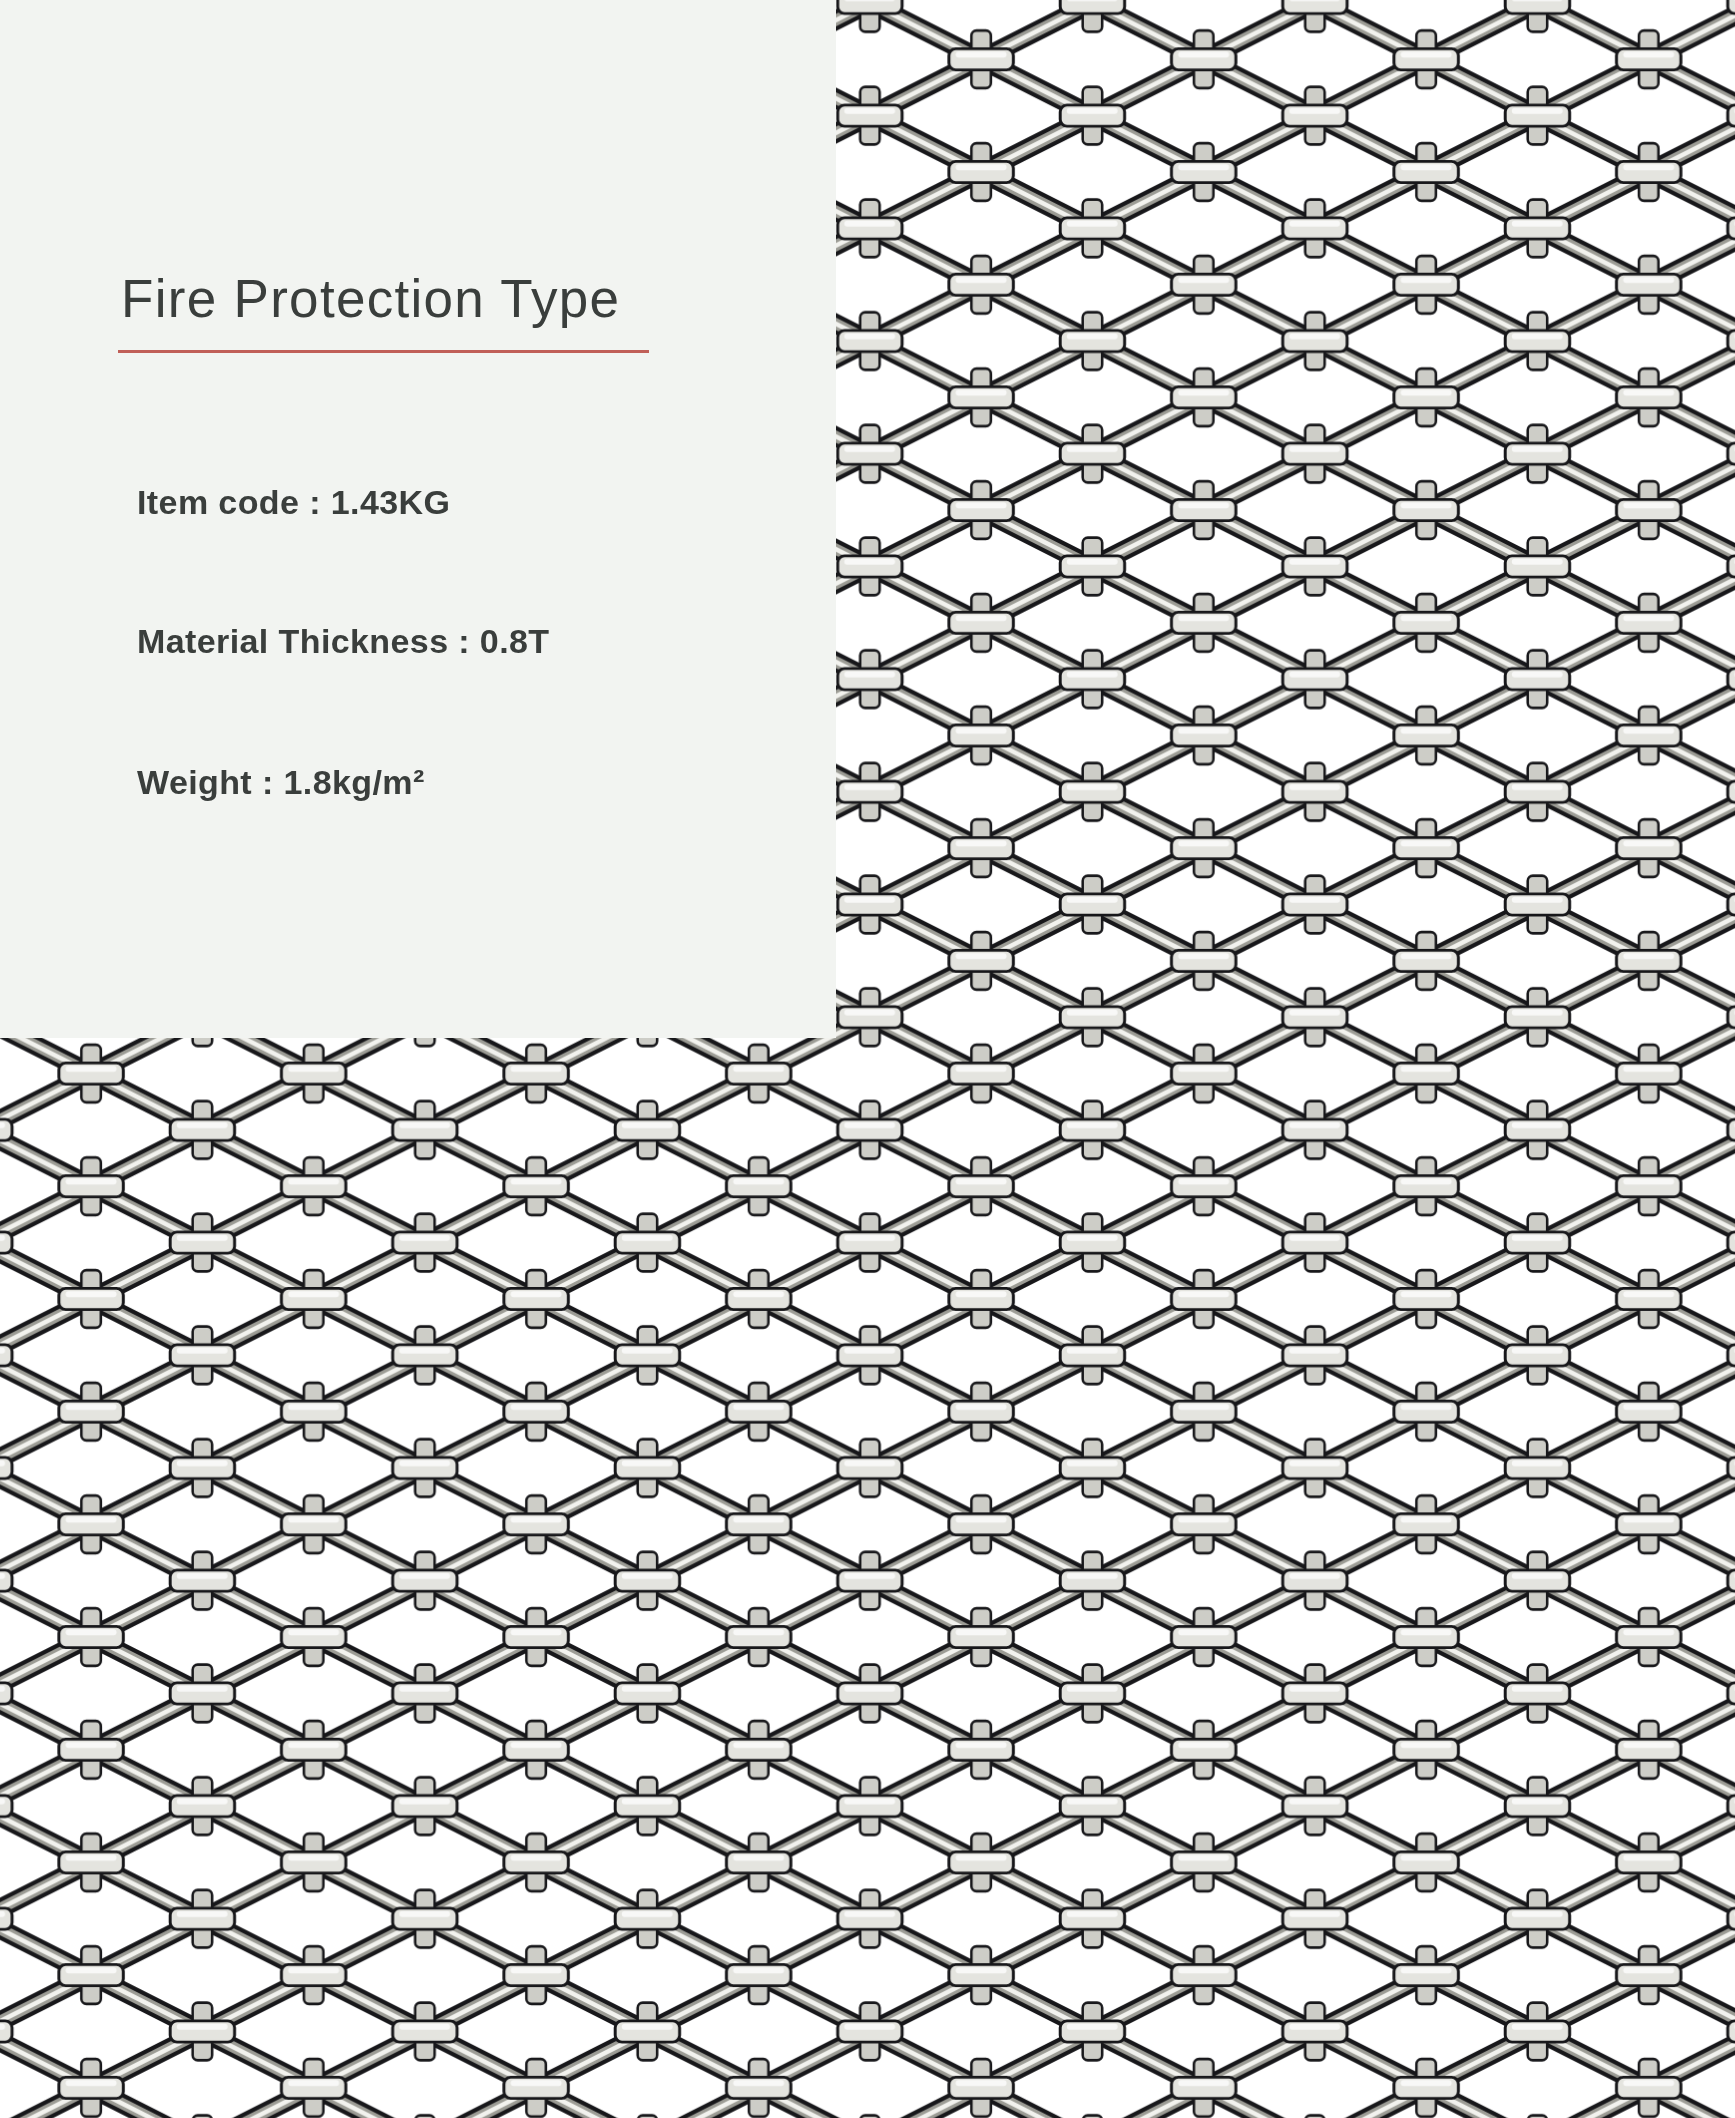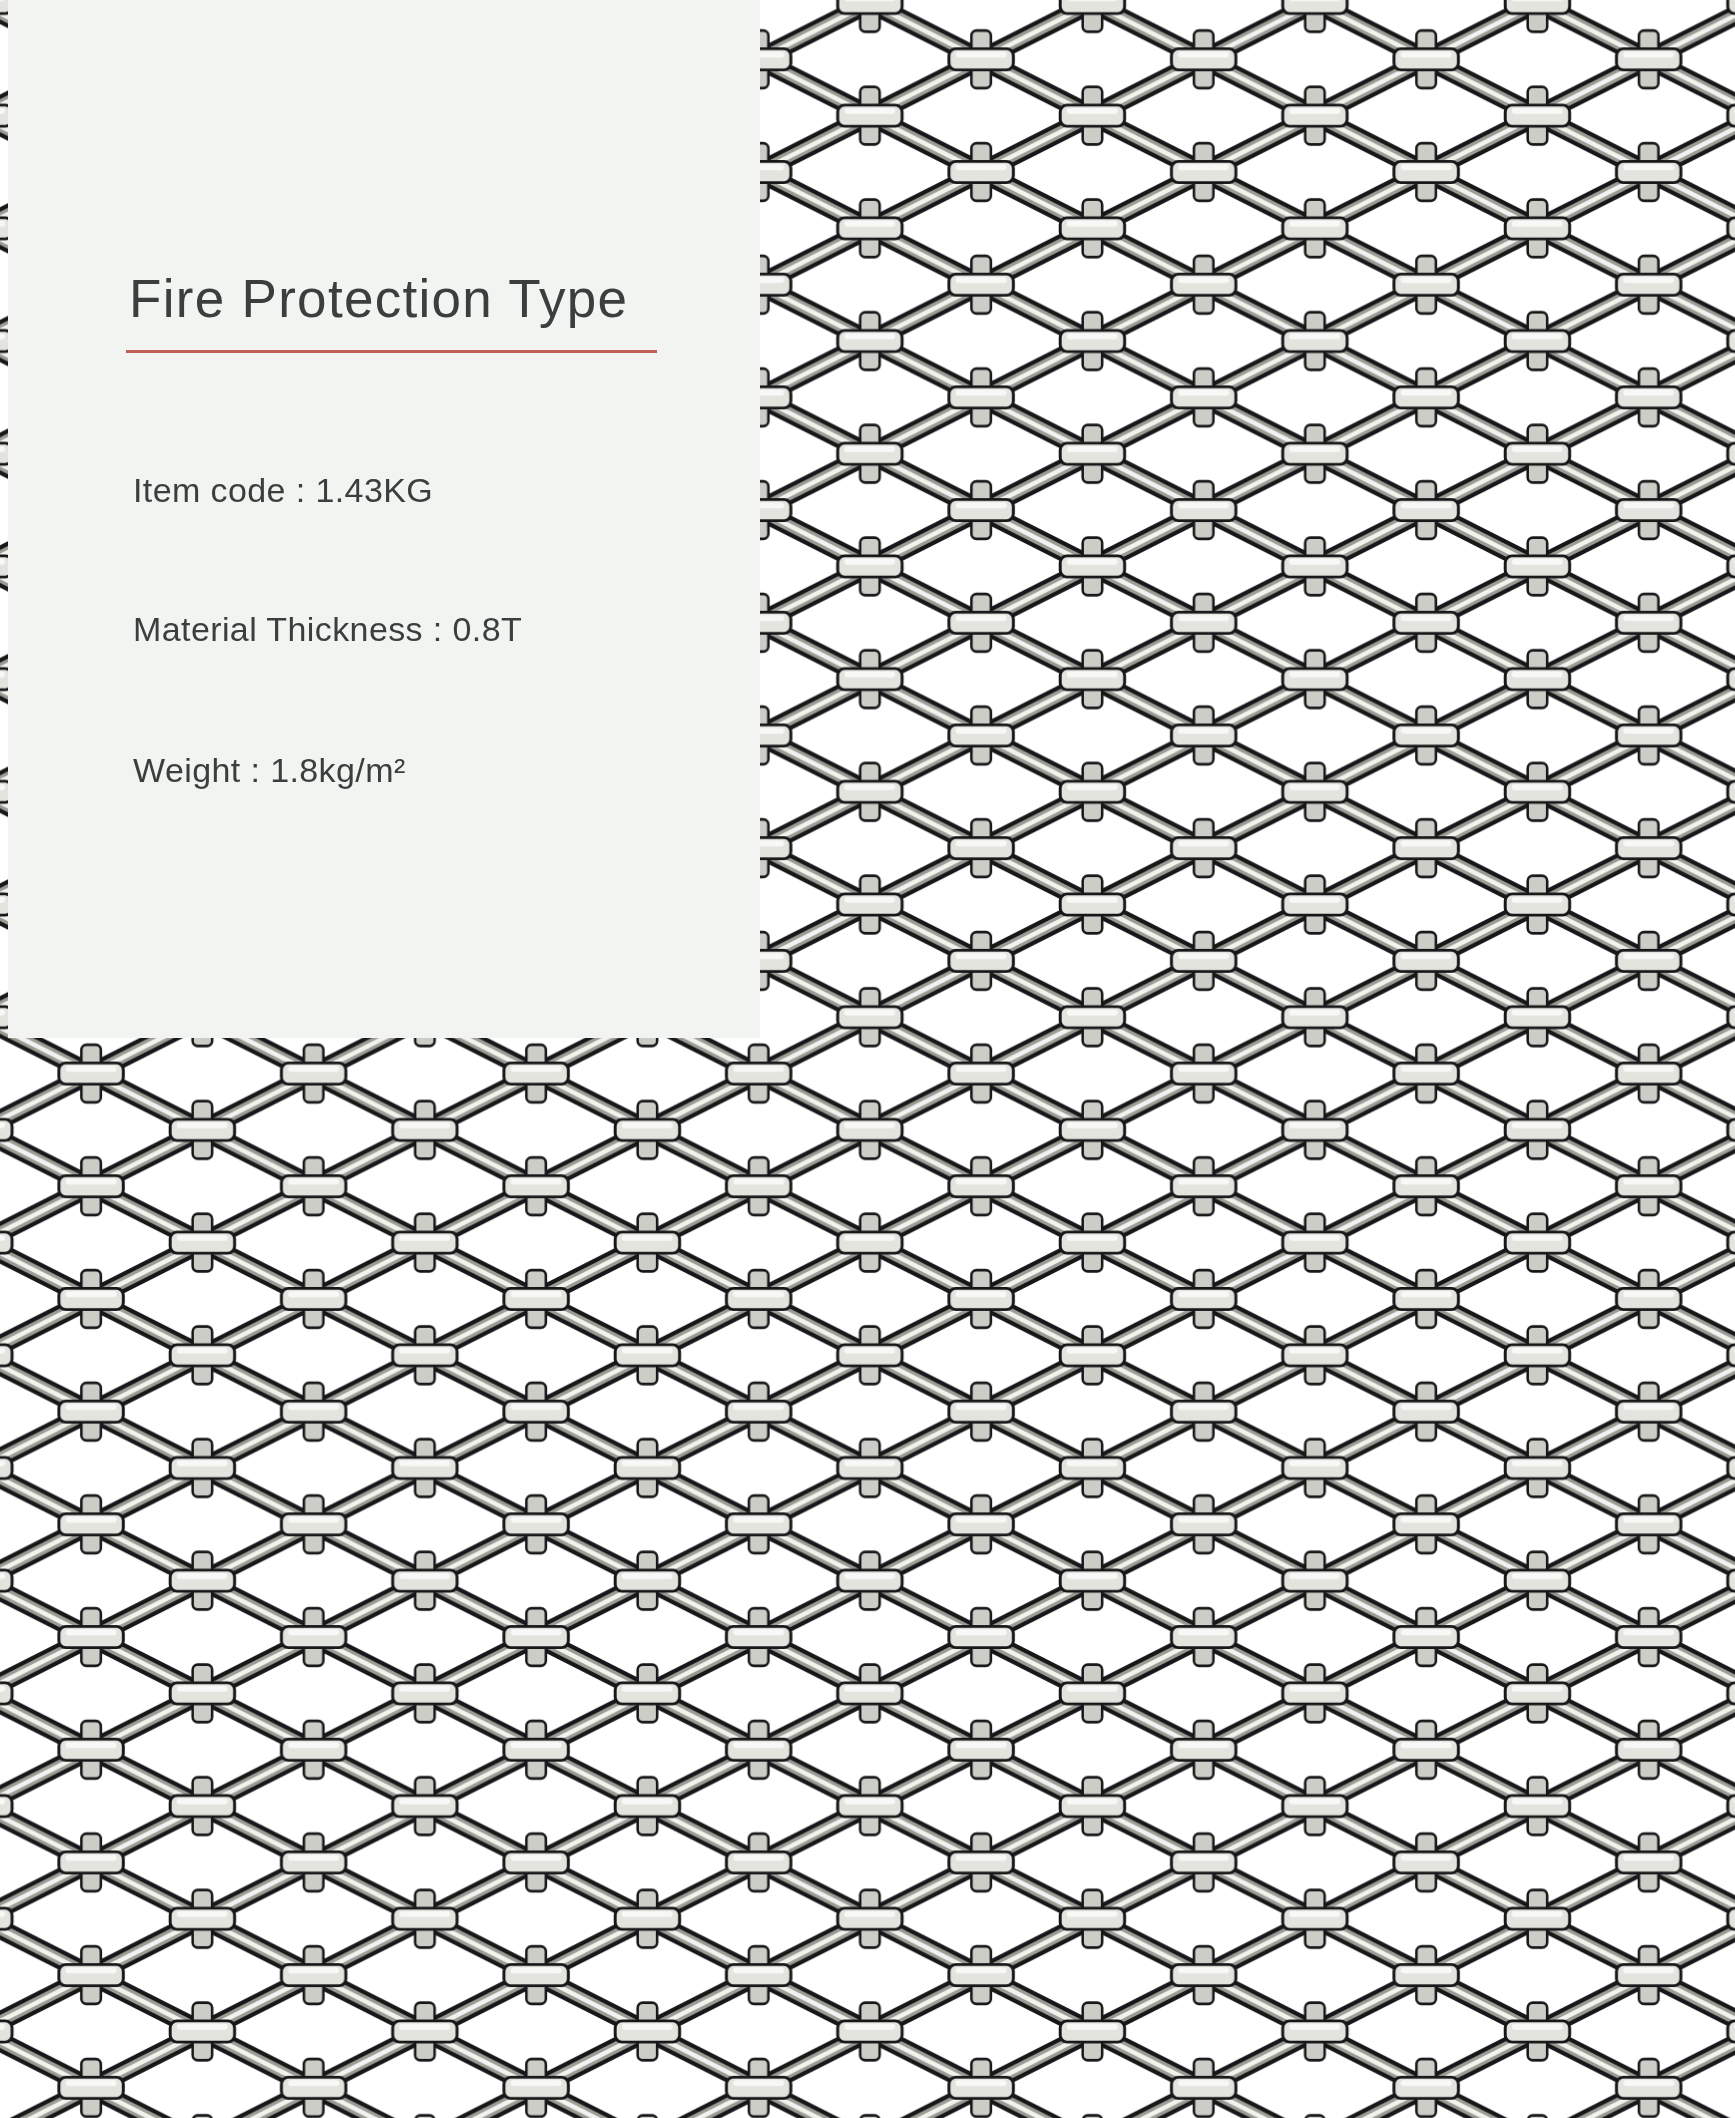--- a/index.html
+++ b/index.html
@@ -26,35 +26,35 @@
   .mesh{
     position:absolute;left:0;top:0;width:1736px;height:2603px;display:block;
   }
   .strand-dark{stroke:var(--mesh-dark);stroke-width:46;fill:none;stroke-linecap:butt;}
   .strand-mid{stroke:var(--mesh-mid);stroke-width:26;fill:none;stroke-linecap:butt;}
   .strand-light{stroke:var(--mesh-light);stroke-width:11;fill:none;stroke-linecap:butt;}
   .stub{fill:var(--stub-fill);stroke:var(--mesh-dark);stroke-width:6;}
   .knuckle{fill:var(--knuckle-fill);stroke:var(--mesh-dark);stroke-width:7;}
   .knuckle-glint{fill:#ffffff;opacity:.75;}
   .card{
-    position:absolute;left:8px;top:0;width:752px;height:1038px;
+    position:absolute;left:0;top:0;width:836px;height:1038px;
     background:var(--card-bg);
   }
   .title{
     position:absolute;left:121px;top:272px;margin:0;
     font-size:53px;font-weight:400;letter-spacing:1.3px;line-height:1;
     color:var(--text);white-space:nowrap;
   }
   .underline{
     position:absolute;left:118px;top:350px;width:531px;height:2.5px;
     background:var(--accent);
   }
   .spec{
-    position:absolute;left:121px;margin:4px;
-    font-size:34px;font-weight:400;letter-spacing:0.4px;line-height:1;
+    position:absolute;left:121px;margin:16px;
+    font-size:34px;font-weight:700;letter-spacing:0.4px;line-height:1;
     color:var(--text);white-space:nowrap;
   }
   .spec-1{top:469px;}
   .spec-2{top:608px;}
   .spec-3{top:749px;}
 </style>
 </head>
 <body>
 
 <div class="page">

